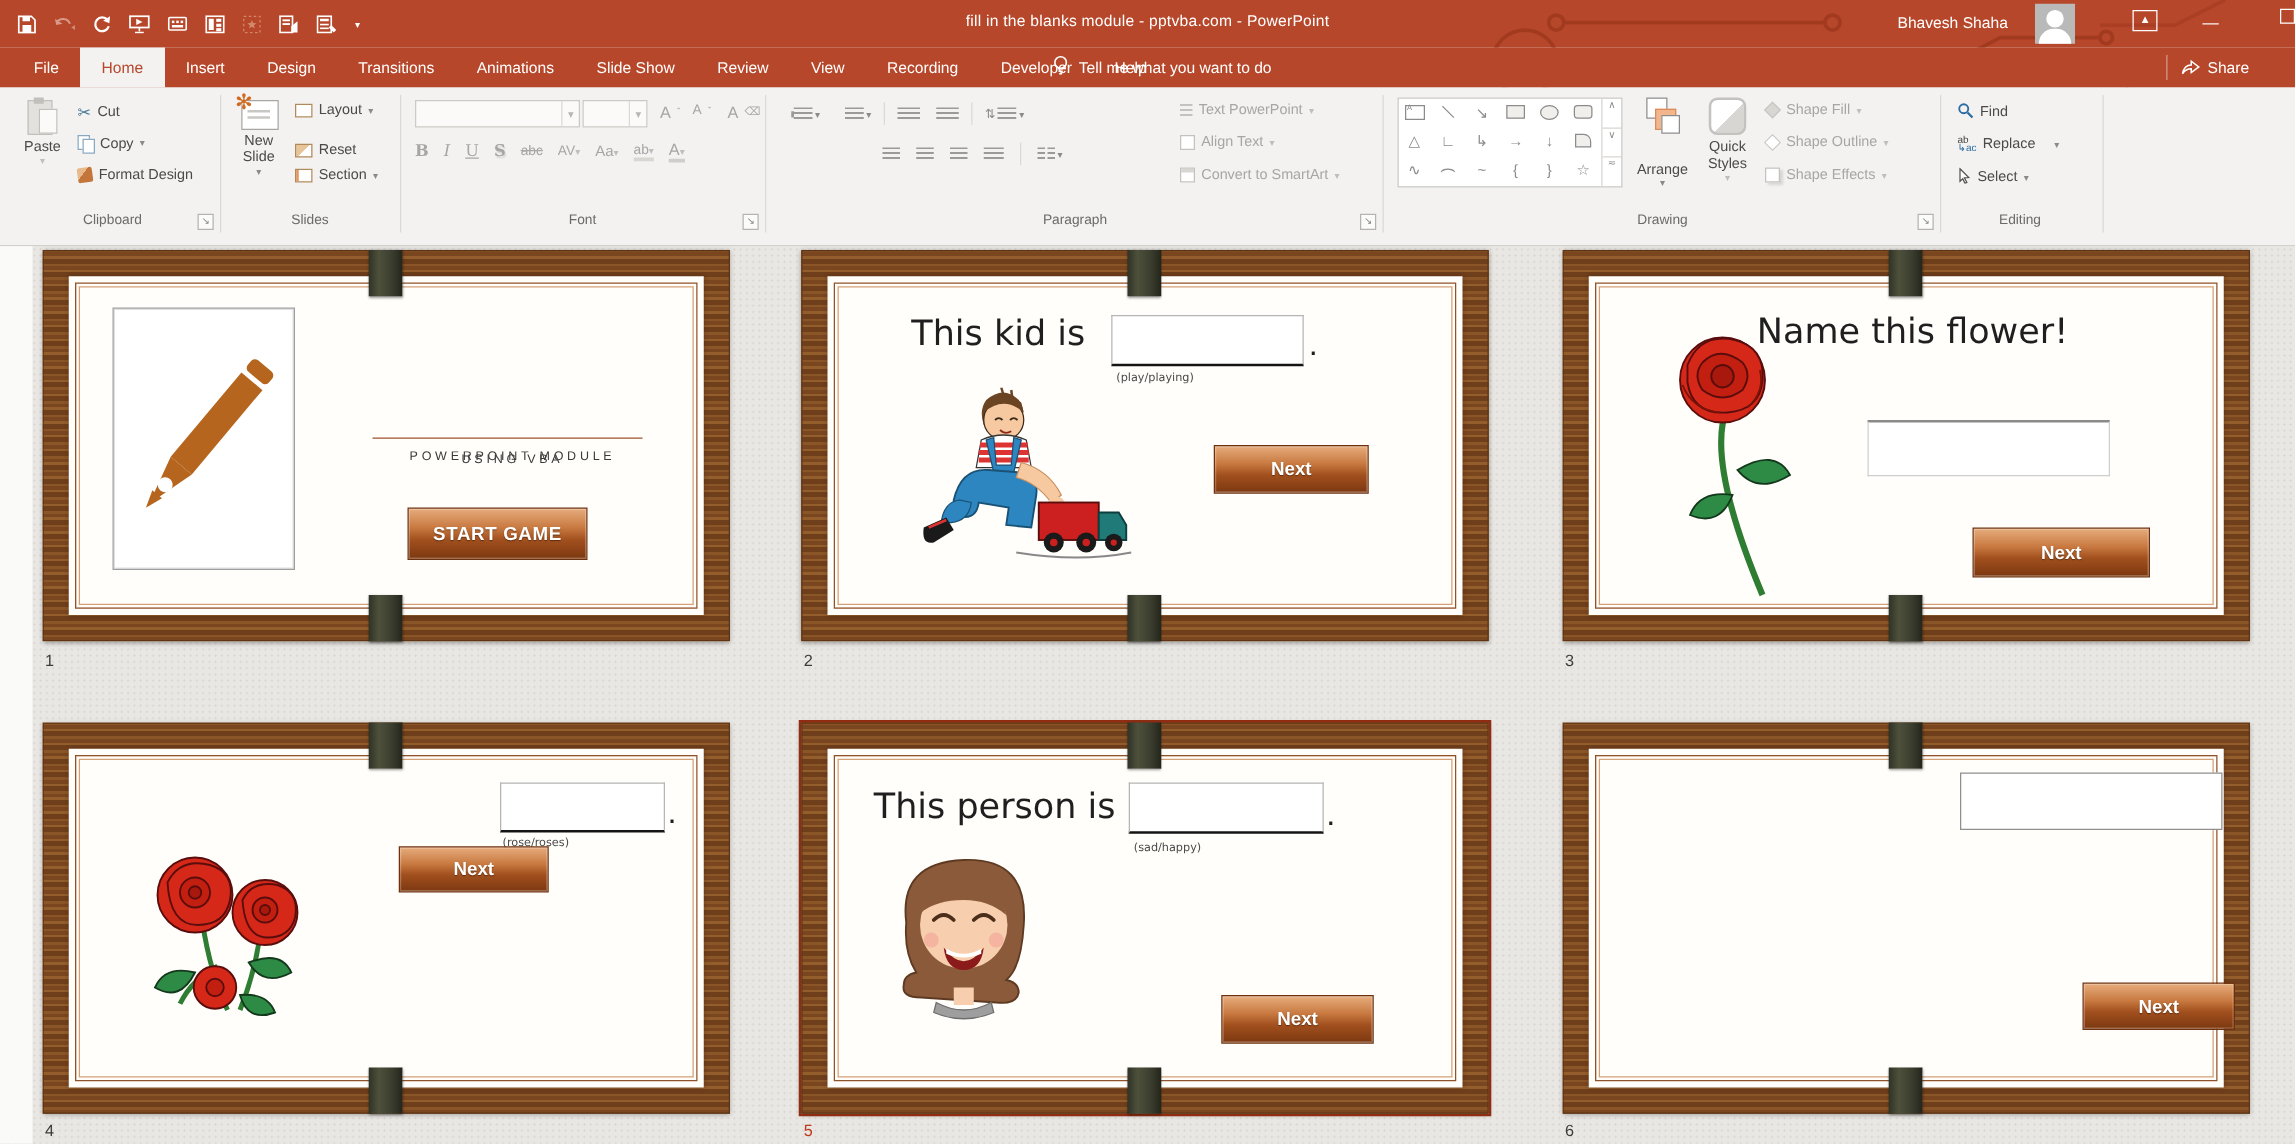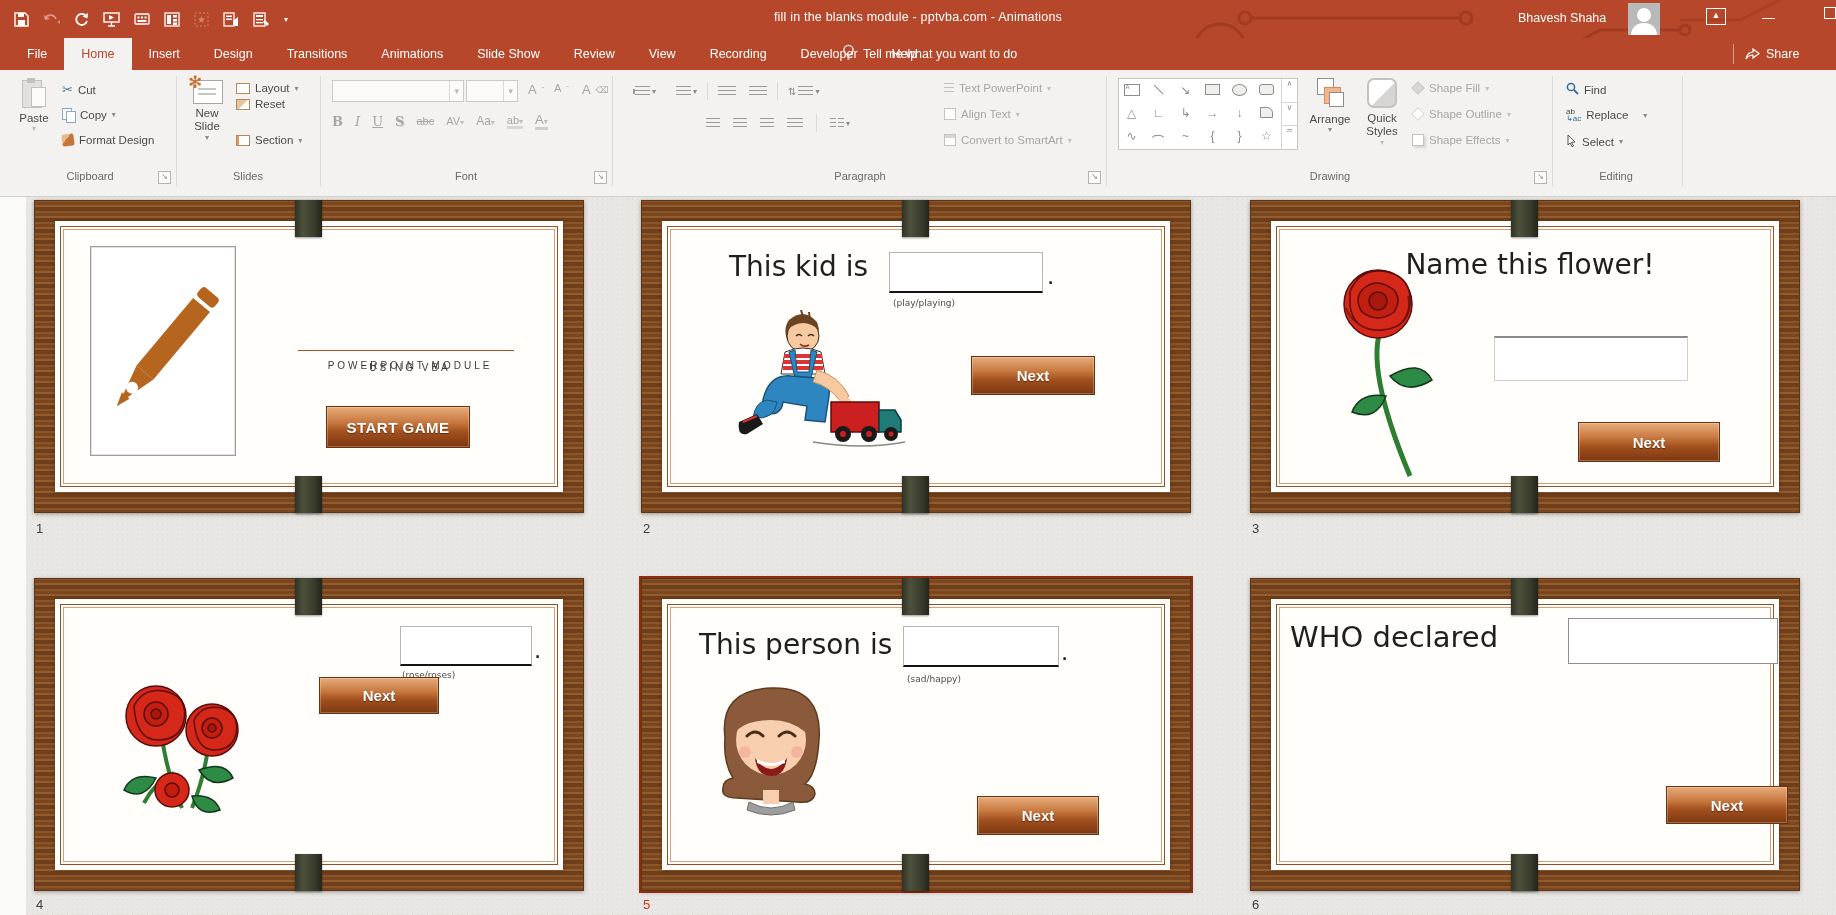--- a/index.html
+++ b/index.html
@@ -161,21 +161,21 @@
           <svg width="17" height="15" viewBox="0 0 17 15">
             <rect x="1" y="1" width="11" height="13" fill="none" stroke="#fff" stroke-width="1.3"></rect>
             <rect x="3" y="3" width="7" height="2" fill="#fff"></rect>
             <rect x="3" y="7" width="7" height="1.3" fill="#fff"></rect>
             <rect x="3" y="10" width="7" height="1.3" fill="#fff"></rect>
             <path d="M12 8 l4 4 -2 2 -4 -4 z" fill="#fff"></path>
           </svg>
         </span>
       <span style="color:#fff;font-size:8px;">▾</span>
     </div>
-    <div class="abs title-text">fill in the blanks module - pptvba.com  -  Animations</div>
+    <div class="abs title-text">fill in the blanks module - pptvba.com  -  PowerPoint</div>
     <div class="abs user-name">Bhavesh Shaha</div>
     <div class="abs avatar">
         <span class="head"></span>
         <span class="body"></span>
       </div>
     <div class="abs ribbon-display">▲</div>
     <div class="abs win-ctrl" style="left:1762px;">—</div>
     <div class="abs win-ctrl" style="left:1824px;top:7px;"><span class="sq" style="width:10px;height:10px;background:transparent;border-color:#fff;"></span></div>
   </div>
 
@@ -249,21 +249,21 @@
         <span class="abs" style="left:-3px;top:-6px;color:#d2691e;font-size:17px;font-weight:bold;">✻</span>
       </span>
       <span style="margin-top:3px;width:36px;line-height:13px;">New Slide</span>
       <span class="dd">▾</span>
     </div>
     <div class="abs rbtn" style="left:236px;top:12px;">
       <span class="sq" style="width:12px;height:9px;background:#fff;border-color:#b08a5a;"></span>
       <span>Layout</span>
         <span class="dd">▾</span>
     </div>
-    <div class="abs rbtn" style="left:236px;top:28px;">
+    <div class="abs rbtn" style="left:236px;top:44px;">
       <span class="sq" style="width:12px;height:9px;background:linear-gradient(135deg,#e8c49a 50%,#fff 50%);border-color:#b08a5a;"></span>
       <span>Reset</span>
     </div>
     <div class="abs rbtn" style="left:236px;top:64px;">
       <span class="sq" style="width:12px;height:9px;background:#fff;border-color:#b08a5a;box-shadow:inset 2px 0 0 #e8955a;"></span>
       <span>Section</span>
         <span class="dd">▾</span>
     </div>
     <div class="abs glabel" style="left:198px;width:100px;">Slides</div>
     <div class="abs gdiv" style="left:320px;"></div>
@@ -382,21 +382,21 @@
         <span style="flex:1;font-size:8px;color:#8c8c8c;text-align:center;border-top:1px solid #d8d6d2;border-bottom:1px solid #d8d6d2;">∨</span>
         <span style="flex:1;font-size:8px;color:#8c8c8c;text-align:center;">≂</span>
       </div>
     </div>
     <div class="abs bigbtn" style="left:1304px;top:8px;width:52px;">
       <span style="position:relative;width:30px;height:30px;display:inline-block;">
         <span class="abs" style="left:2px;top:0;width:15px;height:15px;background:#fff;border:1px solid #8c8c8c;"></span>
         <span class="abs" style="left:9px;top:9px;width:15px;height:15px;background:#f2b58c;border:1px solid #d98c5a;"></span>
         <span class="abs" style="left:14px;top:14px;width:13px;height:13px;background:#fff;border:1px solid #8c8c8c;"></span>
       </span>
-      <span style="margin-top:5px;">Arrange</span>
+      <span style="margin-top:22px;">Arrange</span>
       <span class="dd">▾</span>
     </div>
     <div class="abs bigbtn grey" style="left:1358px;top:8px;width:48px;">
       <span style="width:26px;height:26px;border:2px solid #c4c2bf;border-radius:7px;background:linear-gradient(135deg,#fff 55%,#d8d6d2 55%);display:inline-block;"></span>
       <span style="margin-top:4px;width:42px;line-height:13px;">Quick Styles</span>
       <span class="dd grey">▾</span>
     </div>
     <div class="abs rbtn grey" style="left:1412px;top:12px;">
       <span class="sq" style="width:10px;height:10px;background:#d8d6d2;border-color:#c4c2bf;transform:rotate(45deg) scale(.8);"></span>
       <span>Shape Fill</span>
@@ -586,19 +586,18 @@
       <div class="abs btn-next" style="left:336px;top:218px;width:120px;height:37px;">Next</div>
     </div>
     <div class="abs slide-num selected" style="left:643px;top:700px;">5</div>
 
     <div class="abs slide" style="left:1250px;top:381px;">
       <div class="card">
           <div class="mat"></div>
         </div>
       <div class="clip top"></div>
       <div class="clip bottom"></div>
-      <div class="abs slide-title" style="left:40px;top:42px;font-size:29px;">WHO declared</div>
       <div class="abs" style="left:318px;top:40px;width:208px;height:44px;background:#fff;border:1px solid #8f8f8f;"></div>
       <div class="abs btn-next" style="left:416px;top:208px;width:120px;height:36px;">Next</div>
     </div>
     <div class="abs slide-num" style="left:1252px;top:700px;">6</div>
   </div>
 </div>
 
 </body></html>

